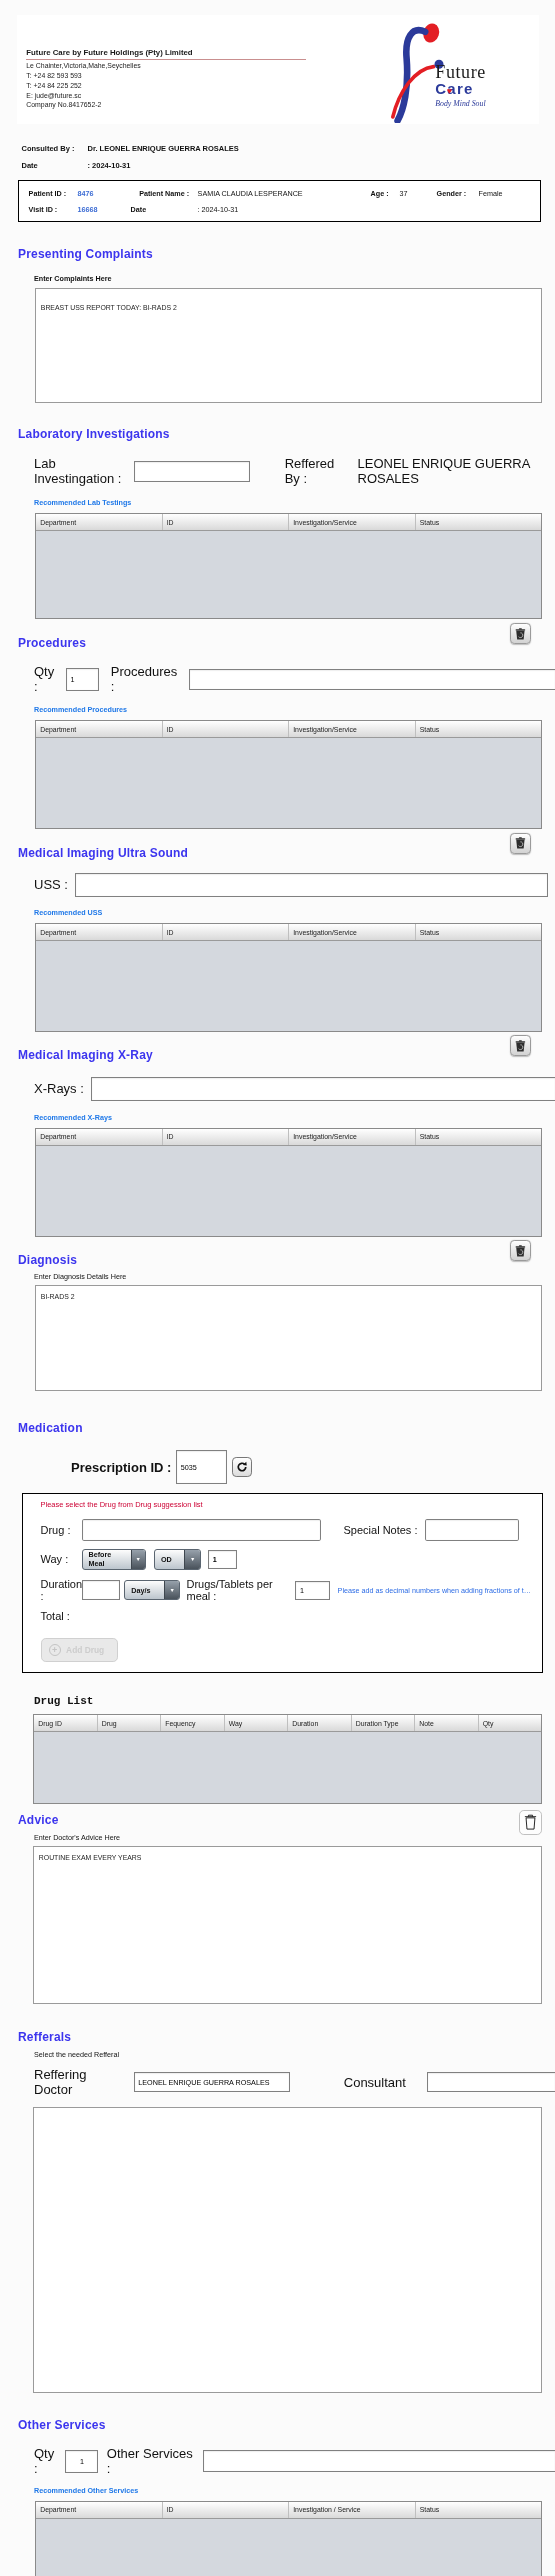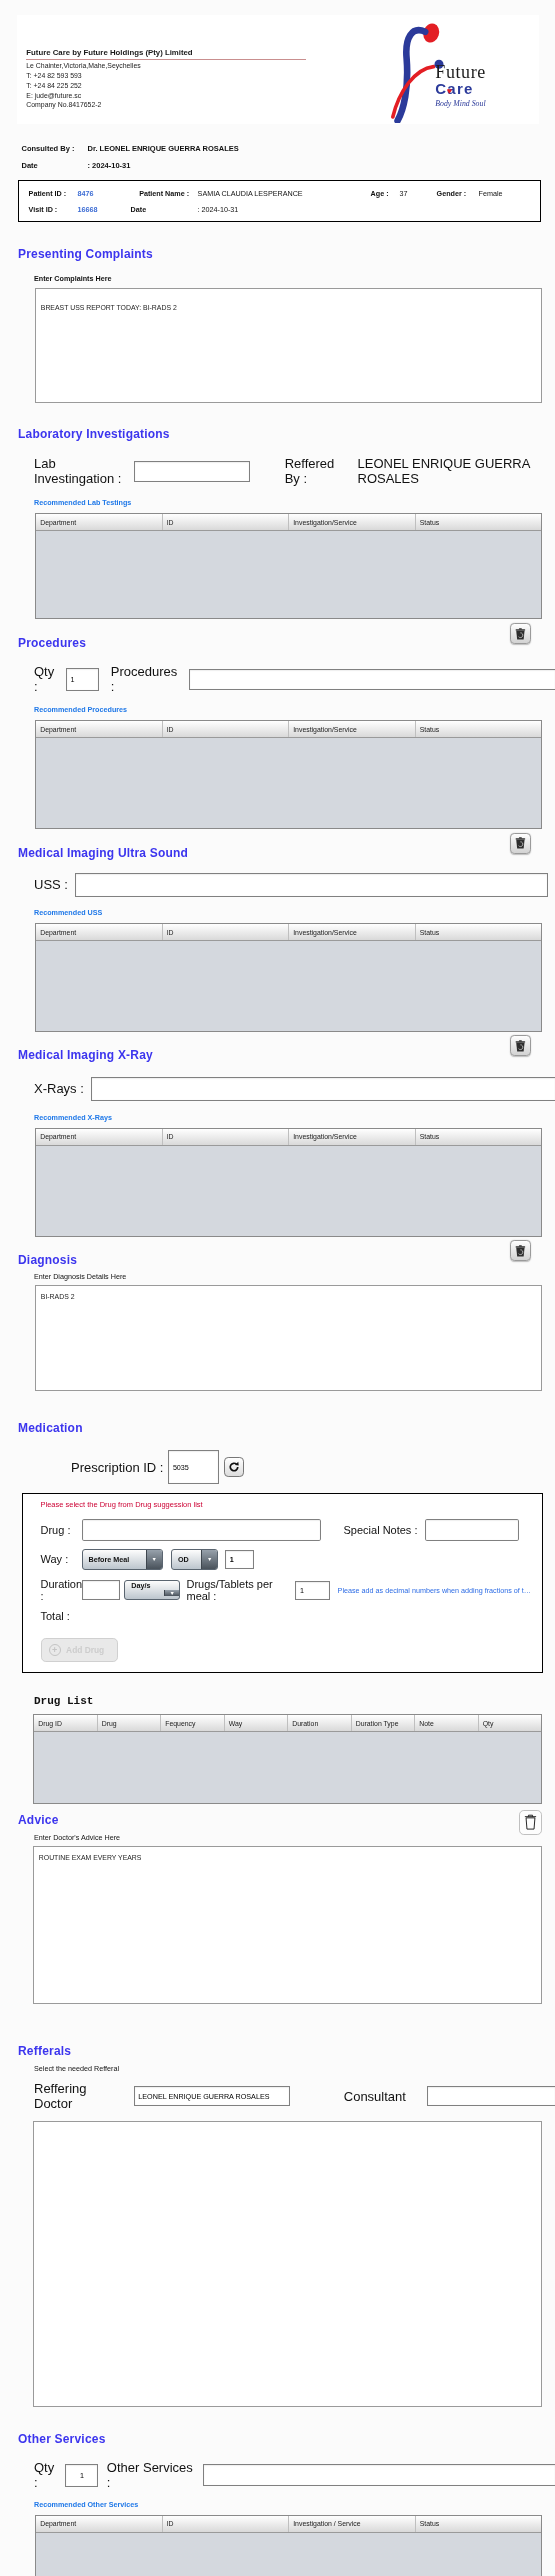--- a/index.html
+++ b/index.html
@@ -247,21 +247,21 @@
       </svg>
   </button>
 </div>
 
 <div class="h-sec" style="margin-top:-8.4px;">Diagnosis</div>
 <div class="sub-lbl-reg" style="margin-top:4.8px;">Enter Diagnosis Details Here</div>
 <textarea class="box-ta" style="margin-top: 3.6px; height: 106px; padding: 7.2px 4.8px 4.8px;">BI-RADS 2</textarea>
 
 <div class="h-sec" style="margin-top:30px;">Medication</div>
 <div class="frow" style="margin-top:15.5px; margin-left:30px;">
-  <span class="flbl" style="font-weight:normal;padding-left:41px;">Prescription ID :</span>
+  <span class="flbl" style="font-weight:bold;padding-left:41px;">Prescription ID :</span>
   <input class="inp" style="margin-left: 4.8px; width: 51px; height: 34px;" value="5035">
   <button class="refresh-btn">
     <svg width="12" height="12" viewBox="0 0 24 24">
         <path d="M19.5 12a7.5 7.5 0 1 1-2.2-5.3" fill="none" stroke="#111" stroke-width="3.4"></path>
         <polygon points="20.5,1.5 21.5,9 14,8" fill="#111"></polygon>
       </svg>
   </button>
 </div>
 
 <div class="med-box">
@@ -269,35 +269,35 @@
 
   <div class="med-row" style="margin-top:10.8px;">
     <span class="med-lbl" style="width:41px;">Drug      :</span>
     <input class="inp" style="width: 239px; height: 21.5px; border-radius: 1.8px;" value="">
     <span class="med-lbl" style="margin-left:23px;">Special Notes   :</span>
     <input class="inp" style="margin-left: 7.2px; width: 94px; height: 21.5px; border-radius: 1.8px;" value="">
   </div>
 
   <div class="med-row">
     <span class="med-lbl" style="width:41px;">Way      :</span>
-    <div class="sel" style="width:81px;">
+    <div class="sel" style="width:64px;">
       <span class="sel-txt">Before Meal</span>
       <span class="sel-arr">▼</span>
     </div>
     <div class="sel" style="width:47px; margin-left:8.4px;">
       <span class="sel-txt">OD</span>
       <span class="sel-arr">▼</span>
     </div>
     <input class="inp" style="margin-left: 7.2px; width: 29px; height: 19px; font-weight: bold;" value="1">
   </div>
 
   <div class="med-row">
     <span class="med-lbl" style="width:41px;">Duration :</span>
     <input class="inp" style="width: 38px; height: 20.3px;" value="">
-    <div class="sel" style="width:64px; margin-left:4.8px;flex-direction:column;">
+    <div class="sel" style="width:64px; margin-left:4.8px;">
       <span class="sel-txt">Day/s</span>
       <span class="sel-arr">▼</span>
     </div>
     <span class="med-lbl" style="margin-left:6px;">Drugs/Tablets per meal :</span>
     <input class="inp" style="margin-left: 4.8px; width: 35px; height: 19px;" value="1">
     <span class="med-note" style="margin-left:7.2px;">Please add as decimal numbers when adding fractions of tablets (eg...</span>
   </div>
 
   <div class="med-row">
     <span class="med-lbl">Total      :</span>
@@ -330,21 +330,21 @@
         <line x1="1.5" y1="4.5" x2="20.5" y2="4.5" stroke="#1c1c1c" stroke-width="1.6"></line>
         <path d="M7.5 4.5 L7.5 2 L14.5 2 L14.5 4.5" fill="none" stroke="#1c1c1c" stroke-width="1.6"></path>
       </svg>
   </button>
 </div>
 
 <div class="h-sec" style="margin-top:-21.5px;">Advice</div>
 <div class="sub-lbl-reg" style="margin-top:6px;">Enter Doctor's Advice Here</div>
 <textarea class="box-ta" style="margin-top: 3.6px; margin-left: 33px; width: 509px; height: 158px; padding: 7.2px 4.8px 4.8px;">ROUTINE EXAM EVERY YEARS</textarea>
 
-<div class="h-sec" style="margin-top:40px;">Refferals</div>
+<div class="h-sec" style="margin-top:26px;">Refferals</div>
 <div class="sub-lbl-reg" style="margin-top:6px;">Select the needed Refferal</div>
 <div class="frow" style="margin-top:8.4px;">
   <span class="flbl">Reffering Doctor</span>
   <input class="inp" style="margin-left: 7.2px; width: 159px; height: 20.3px;" value="LEONEL ENRIQUE GUERRA ROSALES">
   <span class="flbl" style="margin-left:54px;">Consultant</span>
   <input class="inp" style="margin-left: 21.5px; width: 131px; height: 20.3px;" value="">
 </div>
 <div class="ref-box"></div>
 
 <div class="h-sec" style="margin-top:25px;">Other Services</div>

